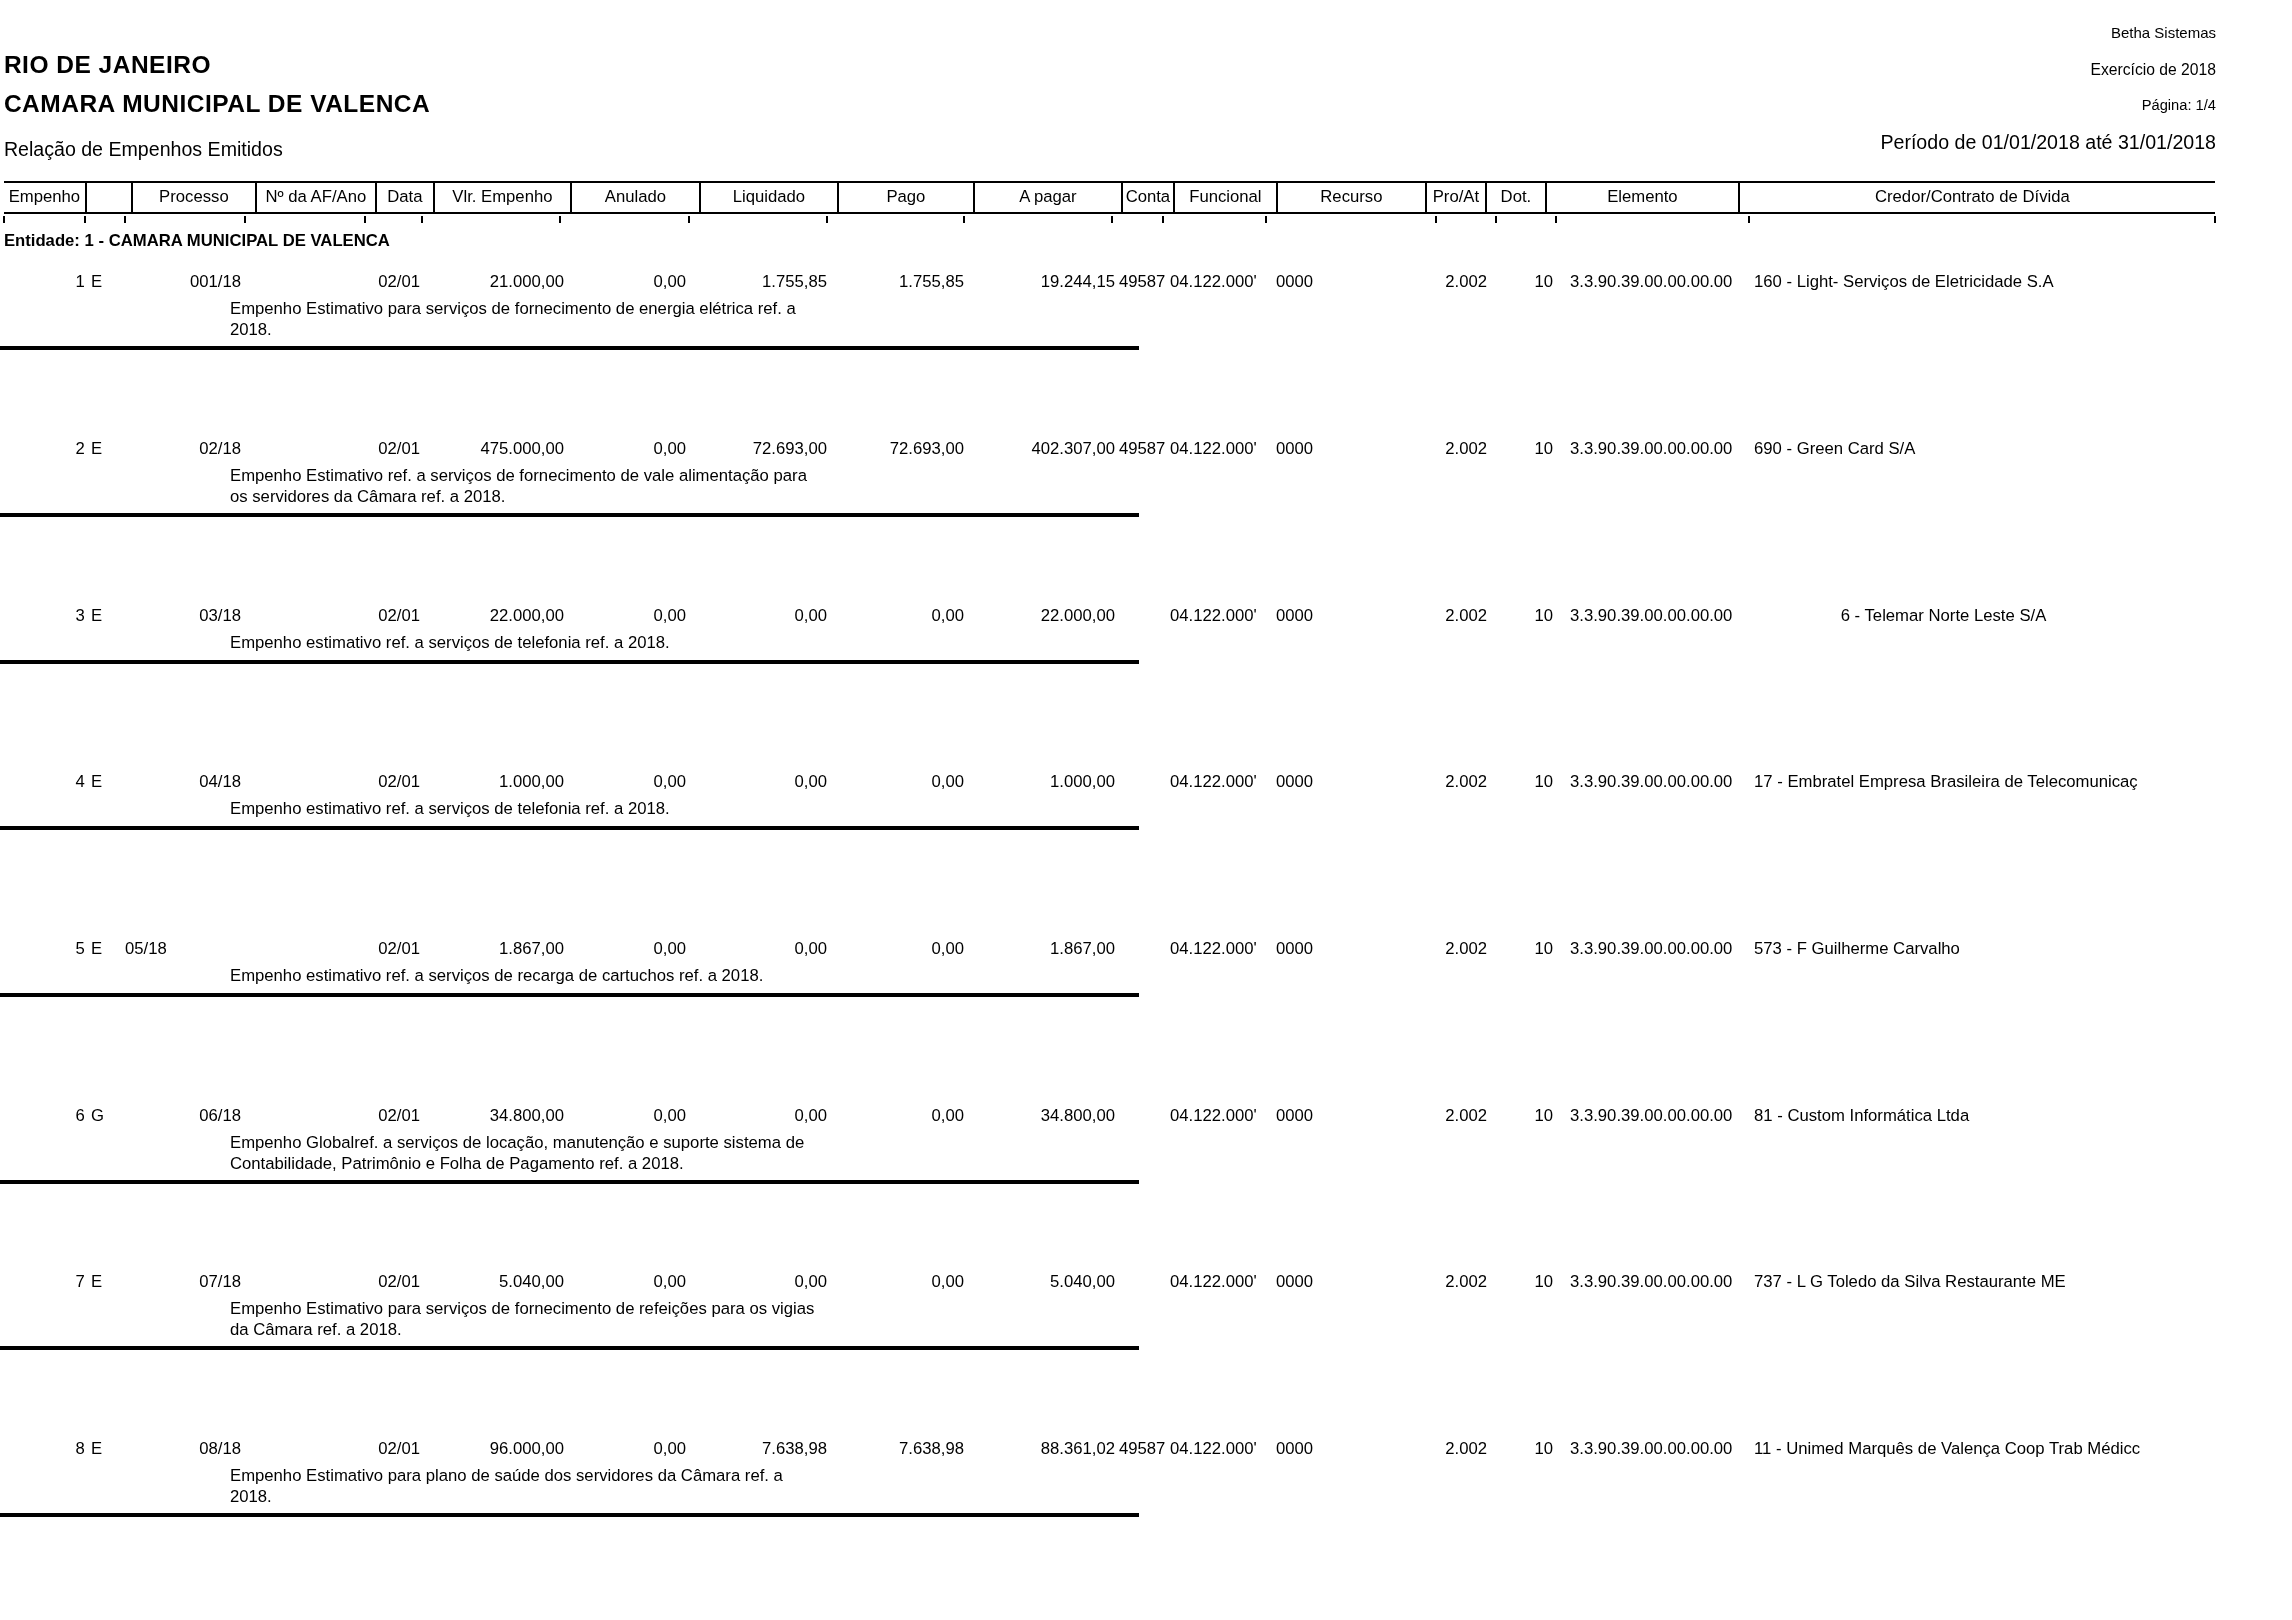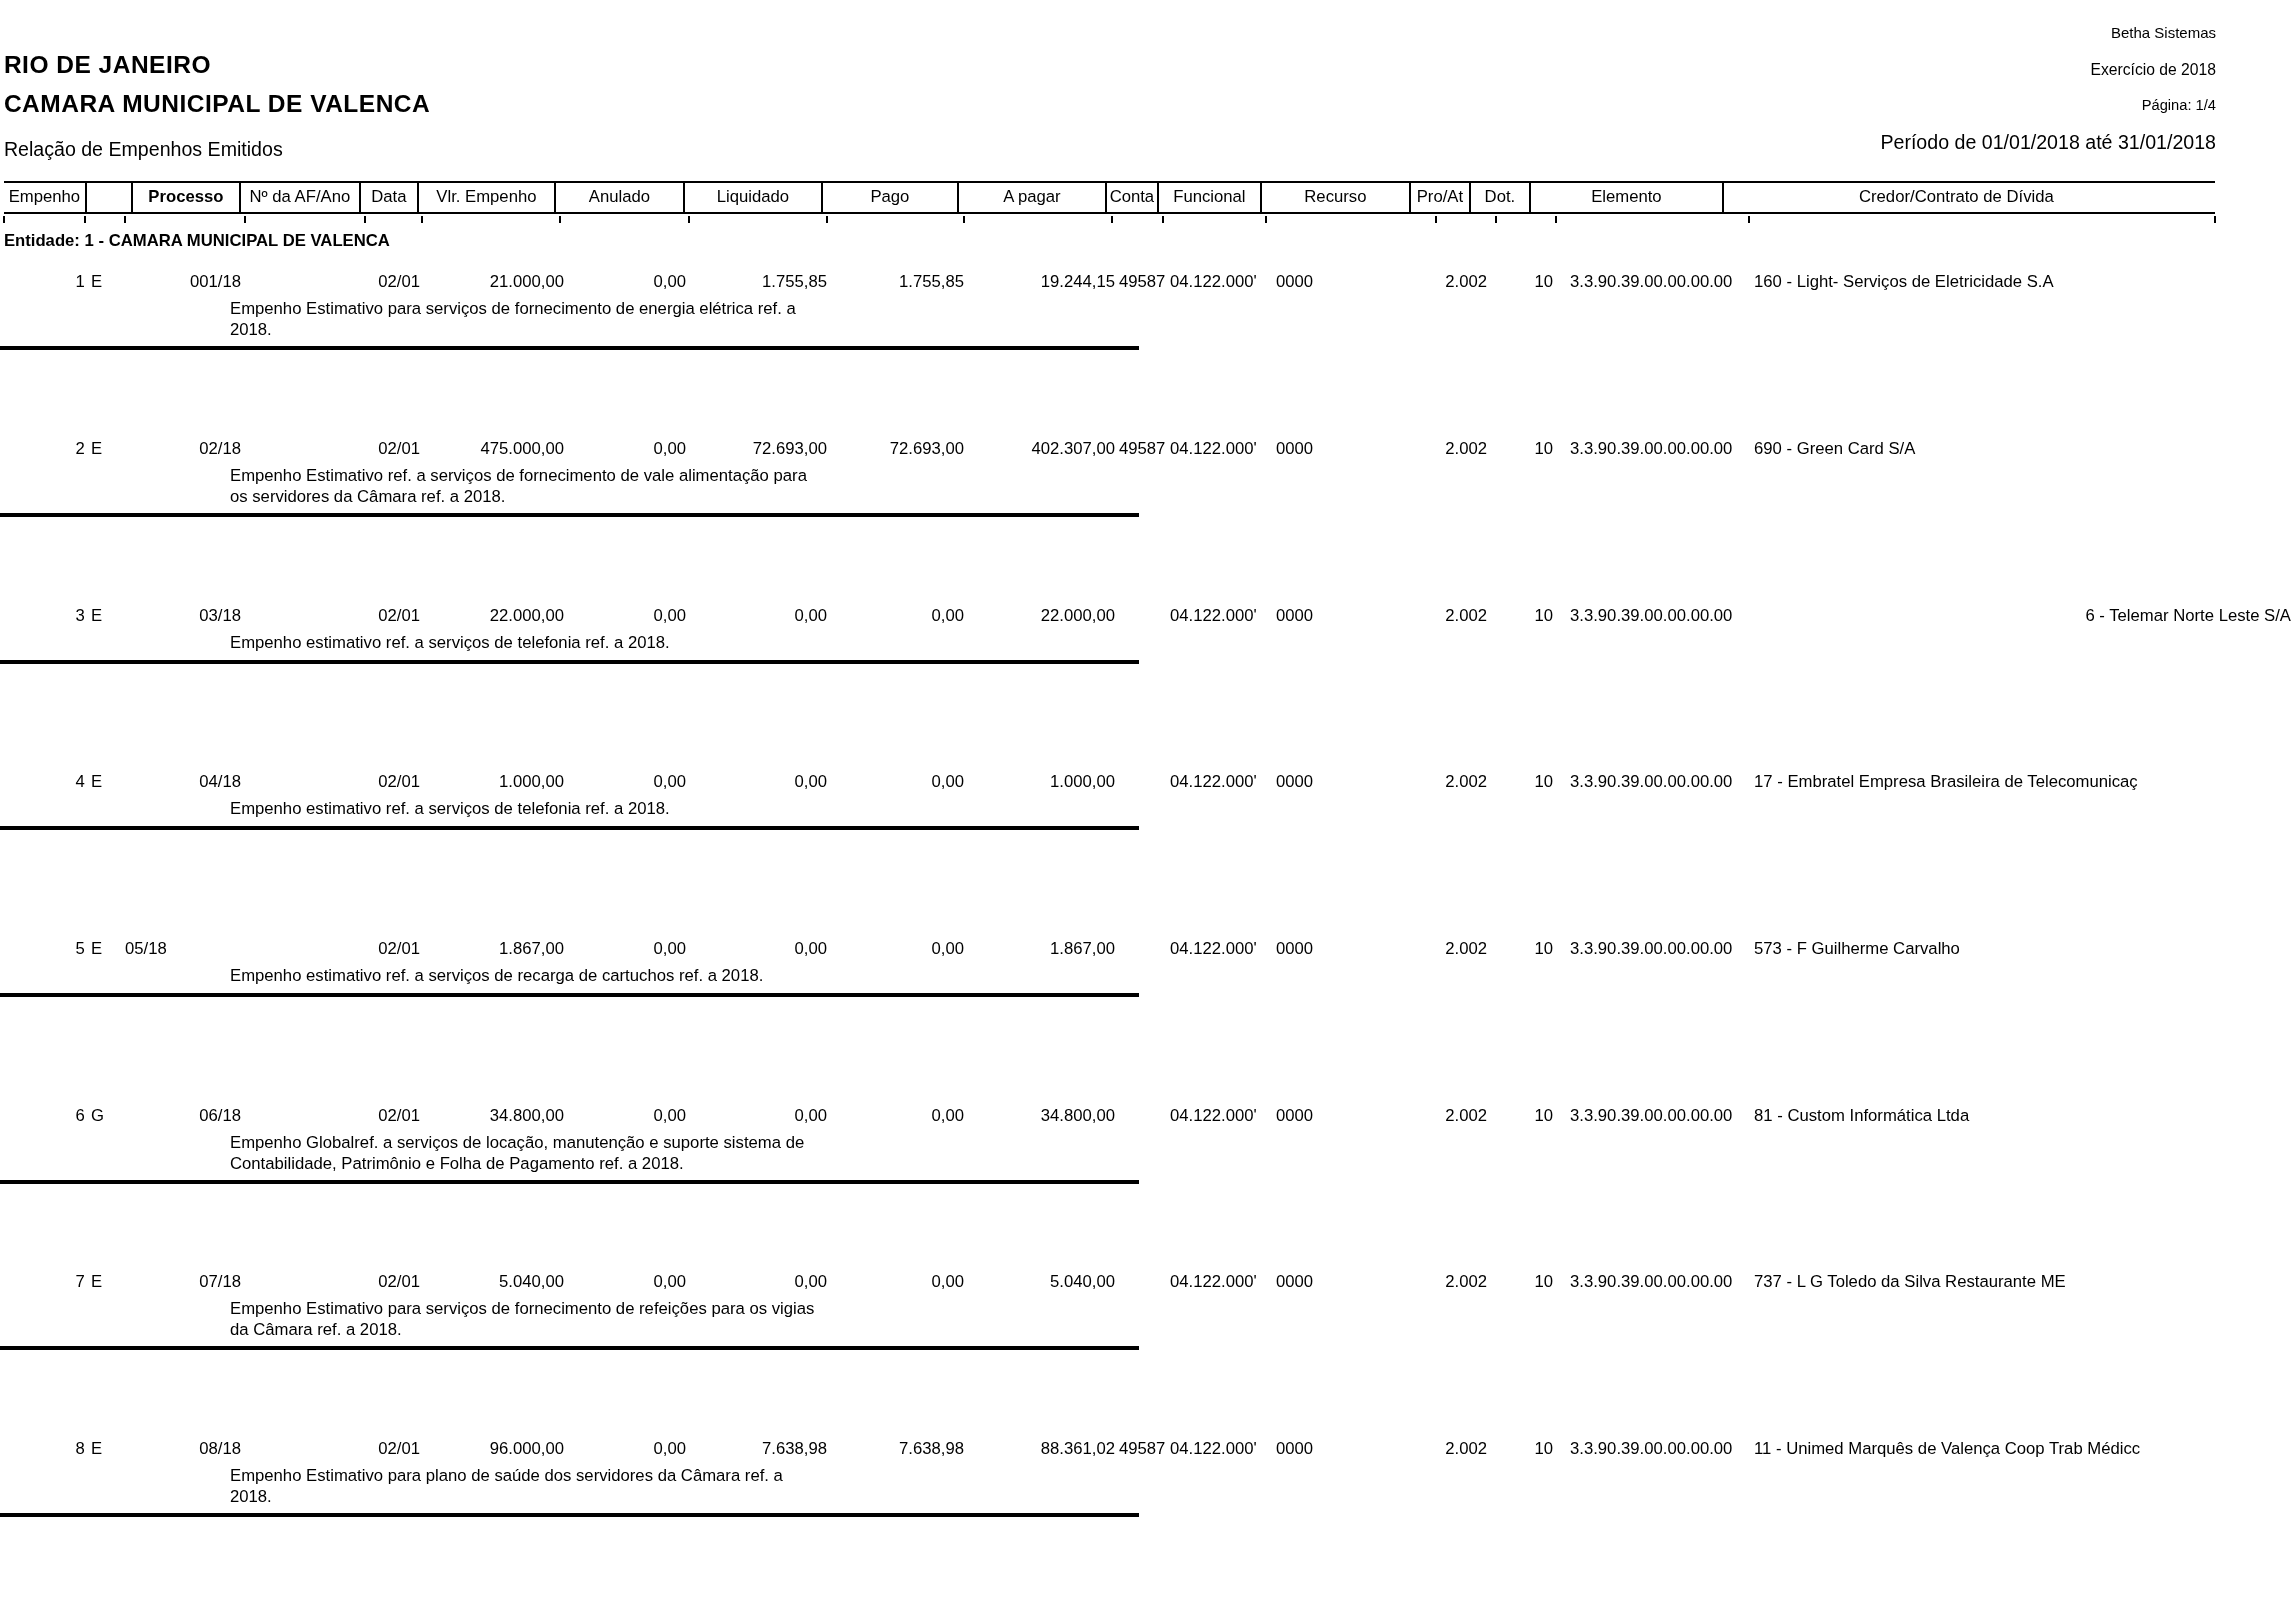--- a/index.html
+++ b/index.html
@@ -59,21 +59,21 @@
   <div class="abs report-title" style="left:3.9px;top:138px;">Relação de Empenhos Emitidos</div>
 
   <div class="abs vendor right-block" style="top:23.5px;width:392px;">Betha Sistemas</div>
   <div class="abs exercise right-block" style="top:61px;width:392px;">Exercício de 2018</div>
   <div class="abs pageind right-block" style="top:97px;width:392px;">Página: 1/4</div>
   <div class="abs period right-block" style="top:131px;width:490px;">Período de 01/01/2018 até 31/01/2018</div>
 
   <div id="thead">
       <div class="th" style="width: 81px;">Empenho</div>
       <div class="th" style="width: 40px; padding-left: 44px;">Tipo</div>
-      <div class="th" style="width: 108px; font-weight: bold;">Processo</div>
+      <div class="th" style="width: 124px;">Processo</div>
       <div class="th" style="width: 120px;">Nº da AF/Ano</div>
       <div class="th" style="width: 58px;">Data</div>
       <div class="th" style="width: 137px;">Vlr. Empenho</div>
       <div class="th" style="width: 129px;">Anulado</div>
       <div class="th" style="width: 138px;">Liquidado</div>
       <div class="th" style="width: 136px;">Pago</div>
       <div class="th" style="width: 148px;">A pagar</div>
       <div class="th" style="width: 52px;">Conta</div>
       <div class="th" style="width: 103px;">Funcional</div>
       <div class="th" style="width: 149px;">Recurso</div>
@@ -169,21 +169,21 @@
           <span style="left: 568px; width: 118px; text-align: right;">0,00</span>
           <span style="left: 692px; width: 135px; text-align: right;">0,00</span>
           <span style="left: 831px; width: 133px; text-align: right;">0,00</span>
           <span style="left: 970px; width: 145px; text-align: right;">22.000,00</span>
           <span style="left: 1119px; width: 47px; text-align: left;"></span>
           <span style="left: 1170px; width: 104px; text-align: left;">04.122.000'</span>
           <span style="left: 1276px; width: 78px; text-align: left;">0000</span>
           <span style="left: 1411px; width: 76px; text-align: right;">2.002</span>
           <span style="left: 1500px; width: 53px; text-align: right;">10</span>
           <span style="left: 1570px; width: 178px; text-align: left;">3.3.90.39.00.00.00.00</span>
-          <span style="left: 1754px; width: 537px; text-align: right;">6 - Telemar Norte Leste S/A</span>
+          <span style="left: 1675px; width: 537px; text-align: center;">6 - Telemar Norte Leste S/A</span>
         </div>
         <div class="desc">
           <div>Empenho estimativo ref. a serviços de telefonia ref. a 2018.</div>
         </div>
         <div class="sep"></div>
       </div>
       <div class="row" style="top: 772px;">
         <div class="vals">
           <span style="left: 4.9px; width: 80px; text-align: right;">4</span>
           <span style="left: 91px; width: 31px; text-align: left;">E</span>

